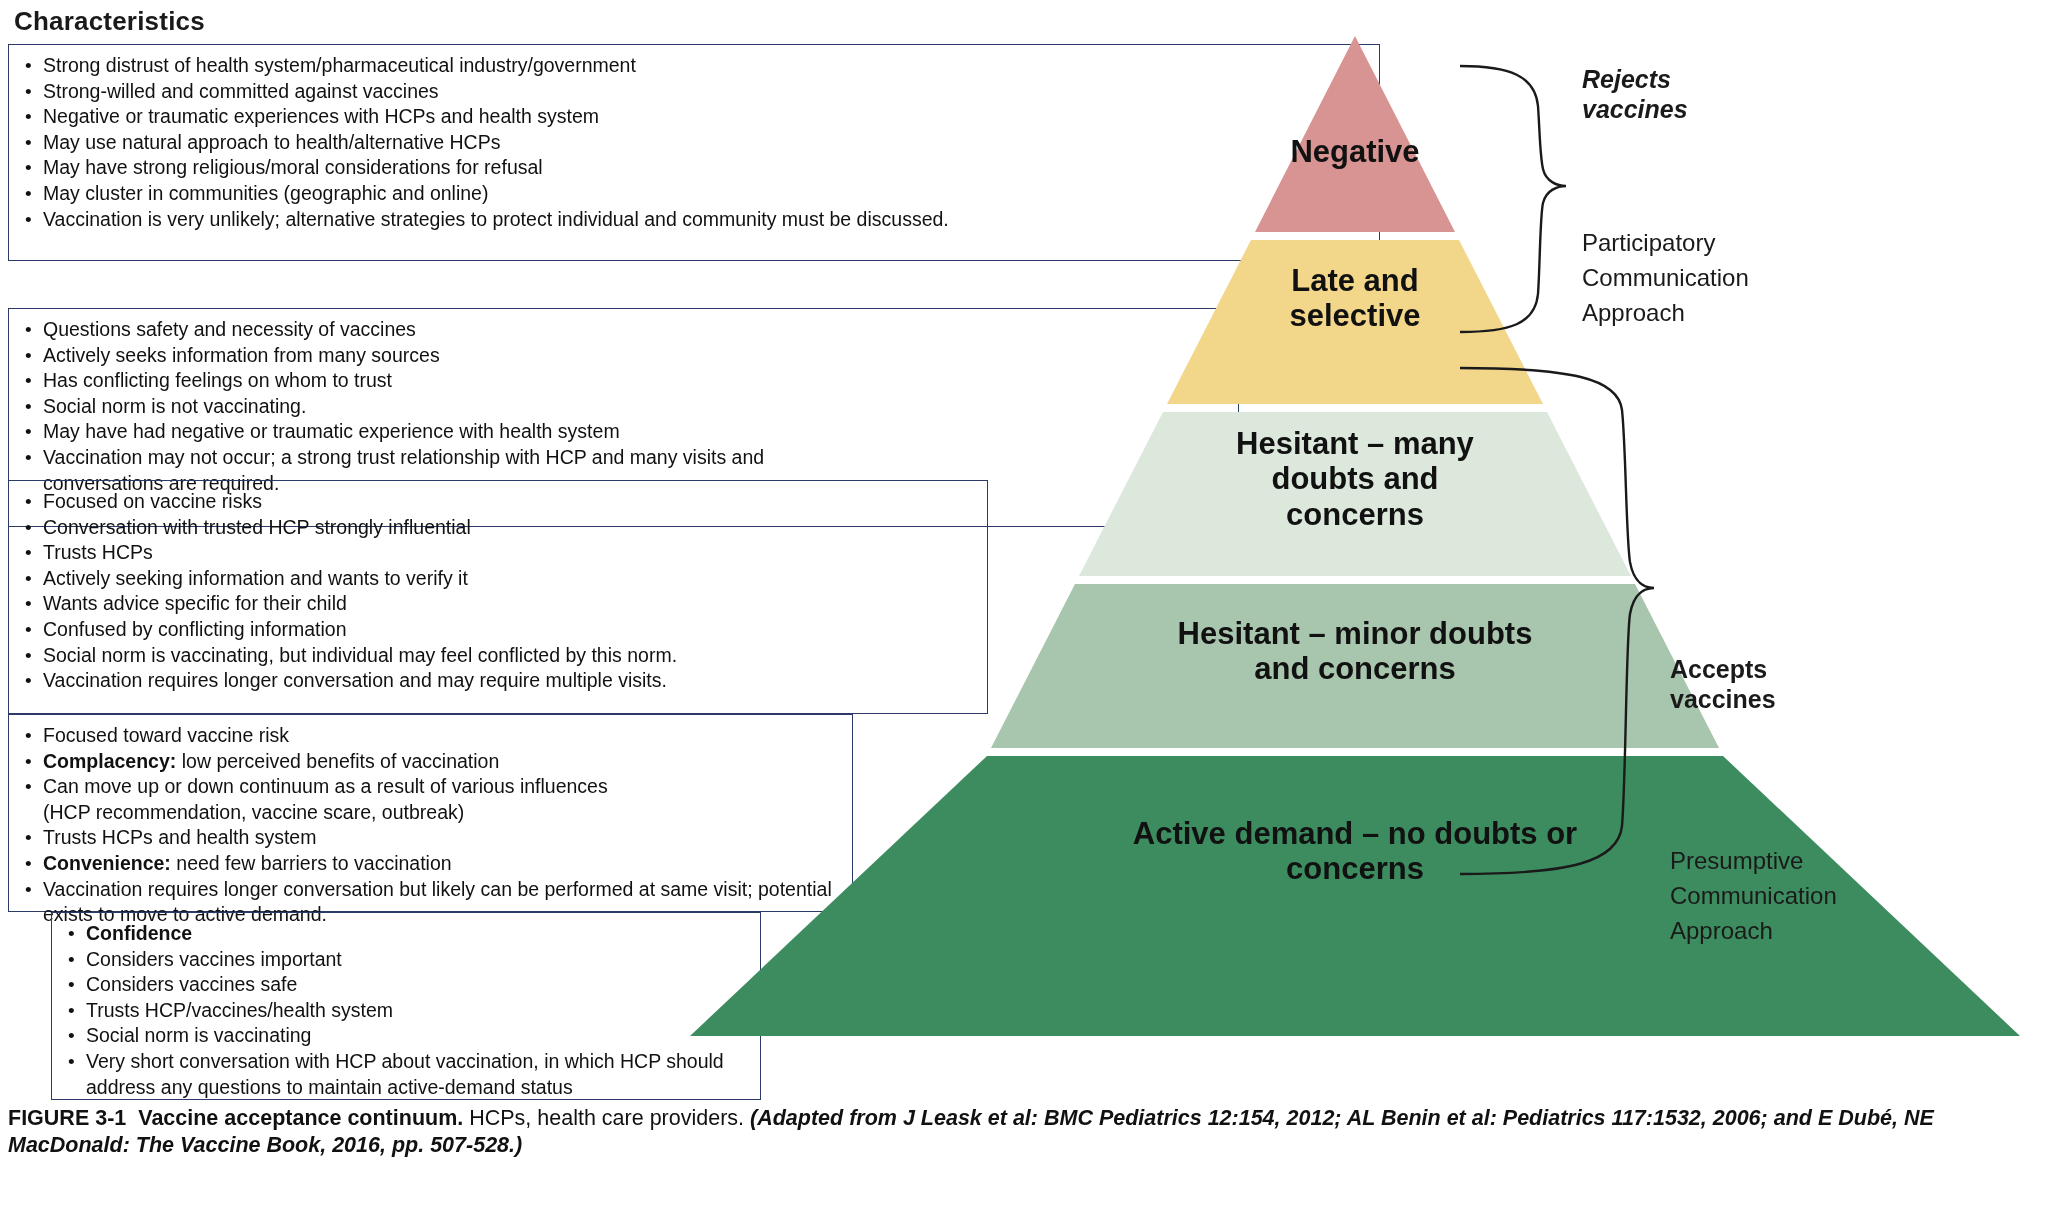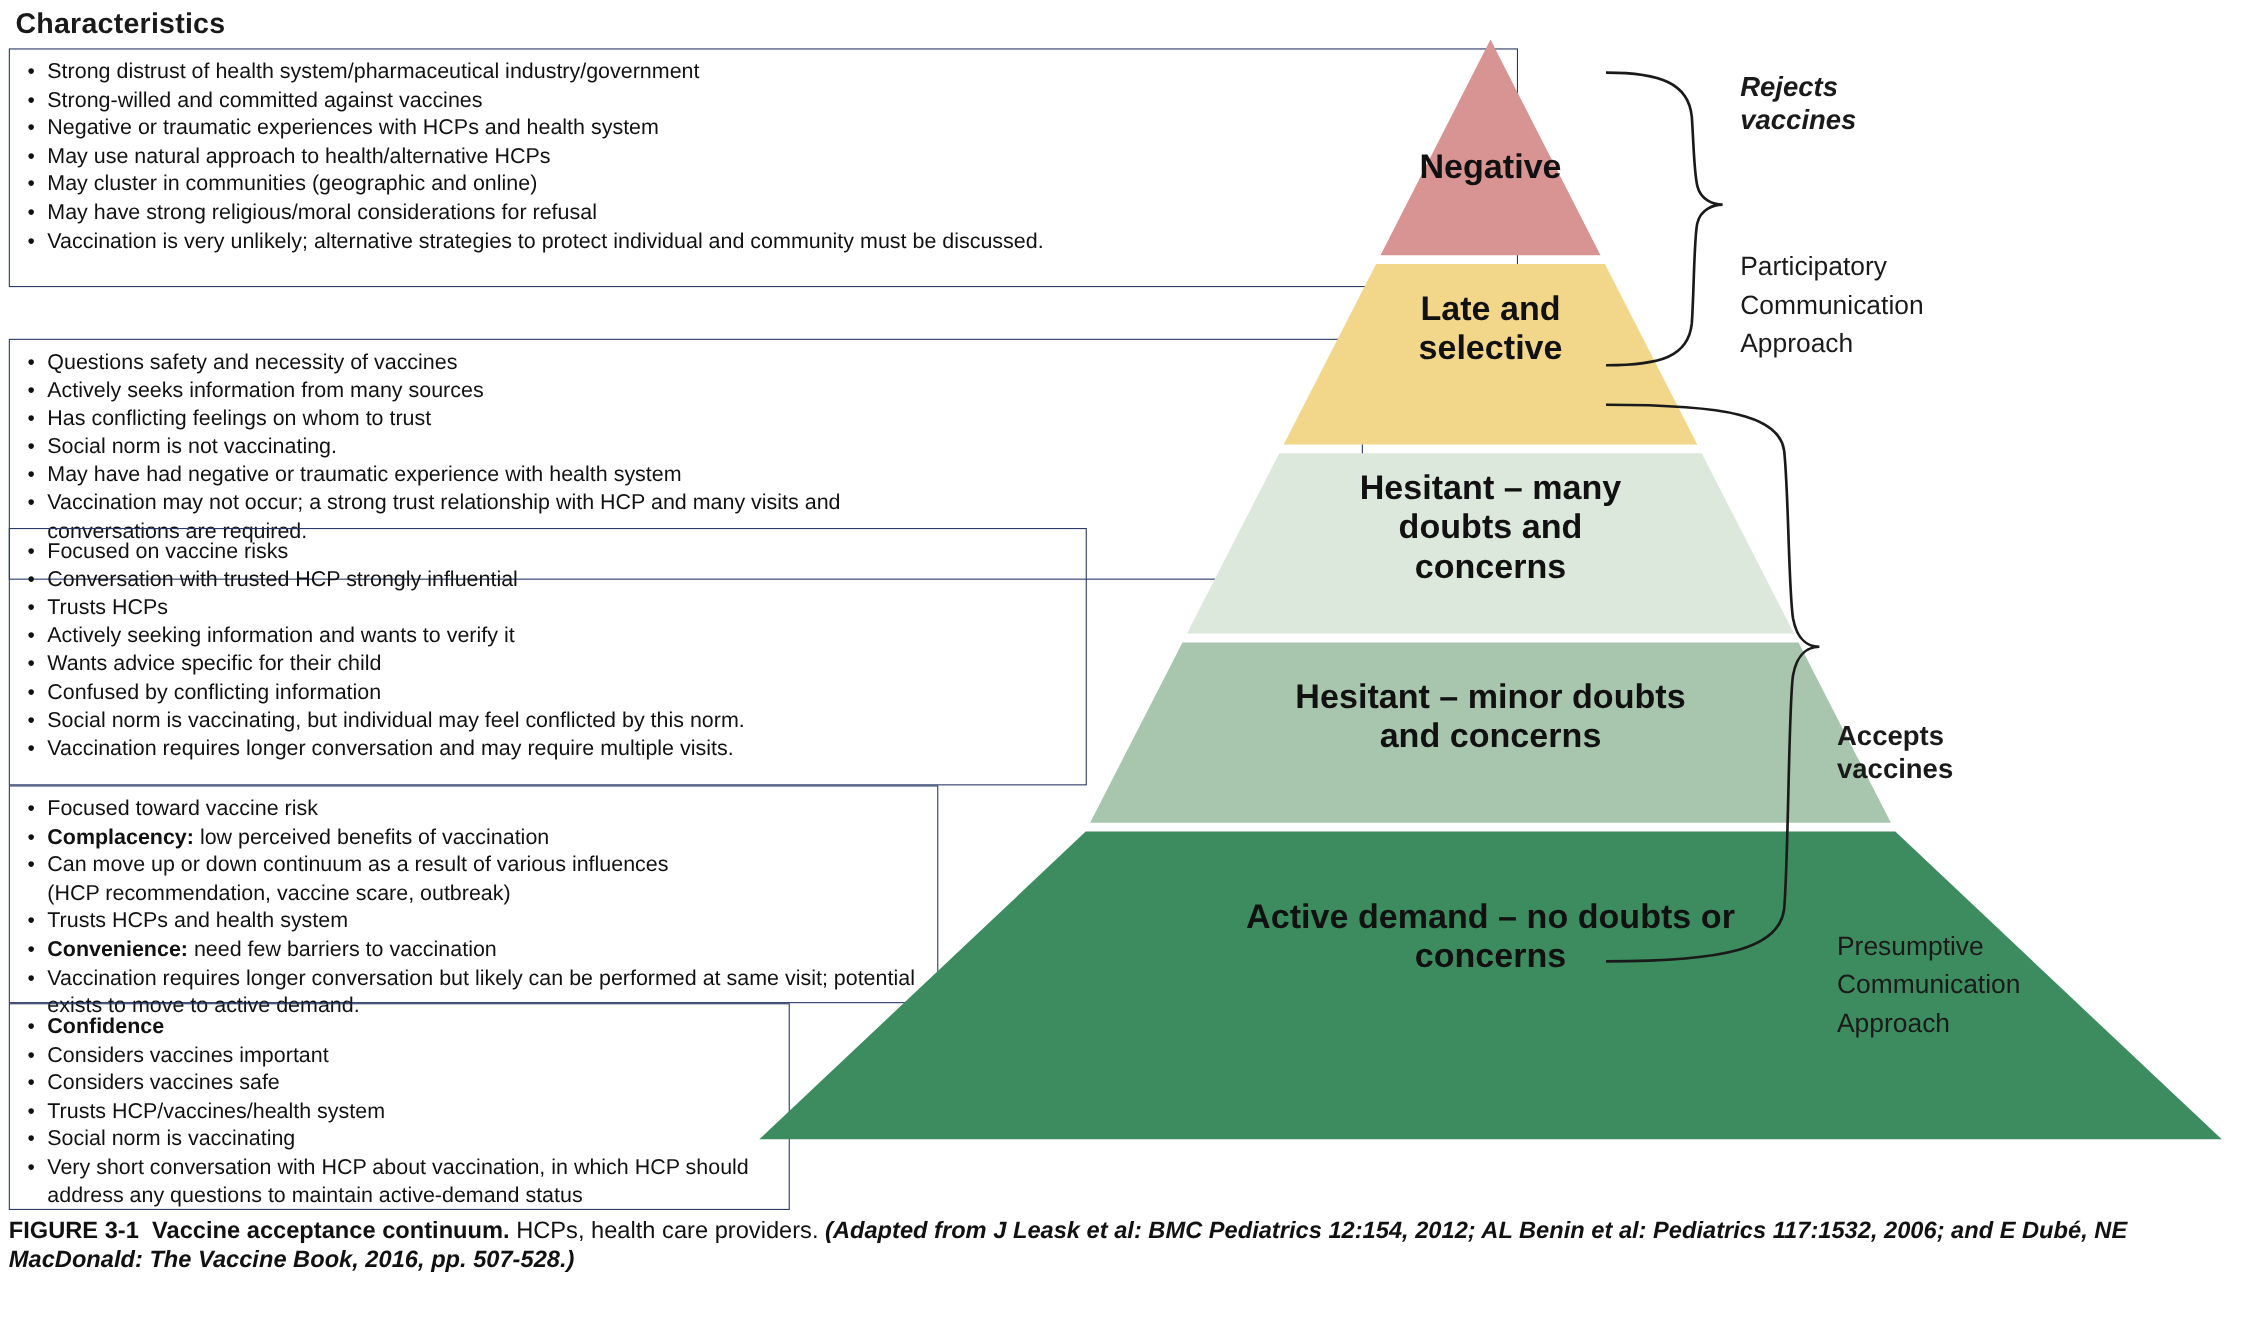--- a/index.html
+++ b/index.html
@@ -128,22 +128,22 @@
 <div id="figure-root">
 
   <div class="char-title">Characteristics</div>
 
   <div class="char-box" style="top:44px; width:1372px; height:217px;">
     <ul class="char-list">
       <li>Strong distrust of health system/pharmaceutical industry/government</li>
       <li>Strong-willed and committed against vaccines</li>
       <li>Negative or traumatic experiences with HCPs and health system</li>
       <li>May use natural approach to health/alternative HCPs</li>
+      <li>May have strong religious/moral considerations for refusal</li>
       <li>May cluster in communities (geographic and online)</li>
-      <li>May have strong religious/moral considerations for refusal</li>
       <li>Vaccination is very unlikely; alternative strategies to protect individual and community must be discussed.</li>
     </ul>
   </div>
 
   <div class="char-box" style="top:261px; width:1231px; height:219px;margin-top:47px;">
     <ul class="char-list">
       <li>Questions safety and necessity of vaccines</li>
       <li>Actively seeks information from many sources</li>
       <li>Has conflicting feelings on whom to trust</li>
       <li>Social norm is not vaccinating.</li>
@@ -170,21 +170,21 @@
       <li><span>Focused toward vaccine risk</span></li>
       <li><b>Complacency:</b><span> low perceived benefits of vaccination</span></li>
       <li><span>Can move up or down continuum as a result of various influences
 (HCP recommendation, vaccine scare, outbreak)</span></li>
       <li><span>Trusts HCPs and health system</span></li>
       <li><b>Convenience:</b><span> need few barriers to vaccination</span></li>
       <li style="padding-right:10px;"><span>Vaccination requires longer conversation but likely can be performed at same visit; potential exists to move to active demand.</span></li>
     </ul>
   </div>
 
-  <div class="char-box" style="top:912px; width:710px; height:188px;">
+  <div class="char-box" style="top:912px; width:710px; height:188px;margin-left:43px;">
     <ul class="char-list">
       <li><b>Confidence</b></li>
       <li><span>Considers vaccines important</span></li>
       <li><span>Considers vaccines safe</span></li>
       <li><span>Trusts HCP/vaccines/health system</span></li>
       <li><span>Social norm is vaccinating</span></li>
       <li style="padding-right:10px;"><span>Very short conversation with HCP about vaccination, in which HCP should address any questions to maintain active-demand status</span></li>
     </ul>
   </div>
 

